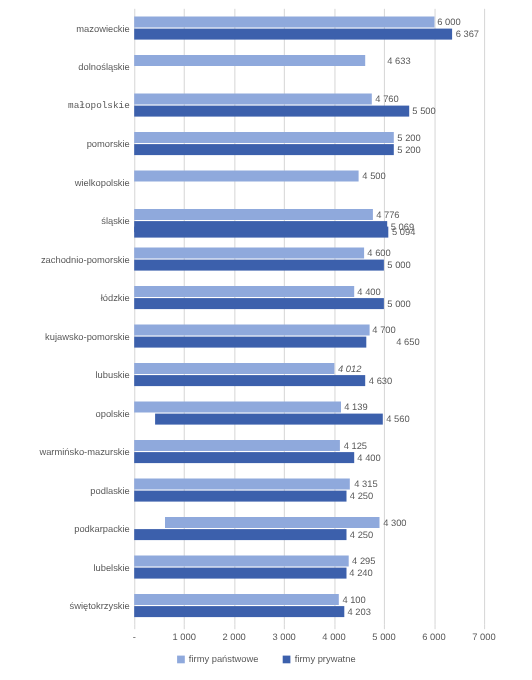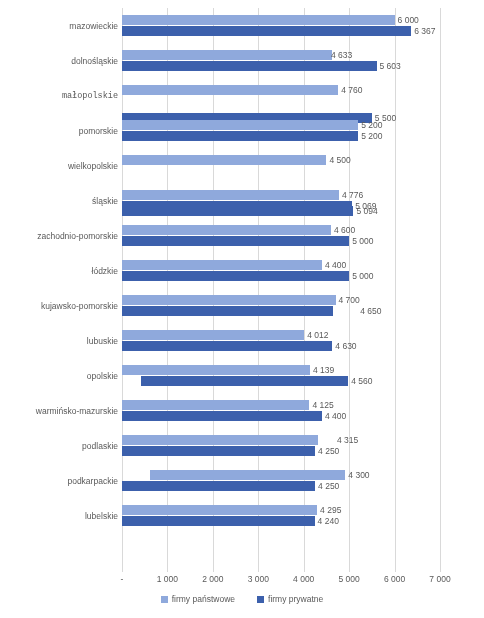--- a/index.html
+++ b/index.html
@@ -185,34 +185,30 @@
       </div>
       <div class="bar-wrap" style="left: 122px; top: 18px; width: 318px;">
         <div class="bar priv" style="width: 289.244px; background: rgb(60, 96, 172);"></div>
         <div class="bar-value" style="left: 289.244px;">6 367</div>
       </div>
     </div>
     <div class="cat-row" style="top: 43px;">
       <div class="cat-label" style="top: 12.5px;">dolnośląskie</div>
       <div class="bar-wrap" style="left: 122px; top: 7px; width: 318px;">
         <div class="bar state" style="width: 210.471px; background: rgb(143, 169, 220);"></div>
-        <div class="bar-value" style="left: 206px;">4 633</div>
-      </div>
-      <div class="bar-wrap" style="left: 122px; top: 18px; width: 318px;">
-        <div class="bar priv" style="width: 254.536px; background: rgb(60, 96, 172);"></div>
-        <div class="bar-value" style="left: 254.536px;">5 603</div>
+        <div class="bar-value" style="left: 227px;">4 633</div>
       </div>
     </div>
     <div class="cat-row" style="top: 78px;">
       <div class="cat-label" style="top: 12.5px; font-family: Liberation Mono, monospace;">małopolskie</div>
       <div class="bar-wrap" style="left: 122px; top: 7px; width: 318px;">
         <div class="bar state" style="width: 216.24px; background: rgb(143, 169, 220);"></div>
         <div class="bar-value" style="left: 216.24px;">4 760</div>
       </div>
-      <div class="bar-wrap" style="left: 122px; top: 18px; width: 318px; margin-top: 17px;">
+      <div class="bar-wrap" style="left: 122px; top: 18px; width: 318px;">
         <div class="bar priv" style="width: 249.857px; background: rgb(60, 96, 172);"></div>
         <div class="bar-value" style="left: 249.857px;">5 500</div>
       </div>
     </div>
     <div class="cat-row" style="top: 113px;">
       <div class="cat-label" style="top: 12.5px;">pomorskie</div>
       <div class="bar-wrap" style="left: 122px; top: 7px; width: 318px;">
         <div class="bar state" style="width: 236.229px; background: rgb(143, 169, 220);"></div>
         <div class="bar-value" style="left: 236.229px;">5 200</div>
       </div>
@@ -273,21 +269,21 @@
       </div>
       <div class="bar-wrap" style="left: 122px; top: 18px; width: 318px;">
         <div class="bar priv" style="width: 211.243px; background: rgb(60, 96, 172);"></div>
         <div class="bar-value" style="left: 211.243px; margin-left: 24px;">4 650</div>
       </div>
     </div>
     <div class="cat-row" style="top: 323px;">
       <div class="cat-label" style="top: 12.5px;">lubuskie</div>
       <div class="bar-wrap" style="left: 122px; top: 7px; width: 318px;">
         <div class="bar state" style="width: 182.259px; background: rgb(143, 169, 220);"></div>
-        <div class="bar-value" style="left: 182.259px;">4 012</div>
+        <div class="bar-value" style="left: 182.259px; font-style: italic;">4 012</div>
       </div>
       <div class="bar-wrap" style="left: 122px; top: 18px; width: 318px;">
         <div class="bar priv" style="width: 210.334px; background: rgb(60, 96, 172);"></div>
         <div class="bar-value" style="left: 210.334px;">4 630</div>
       </div>
     </div>
     <div class="cat-row" style="top: 358px;">
       <div class="cat-label" style="top: 12.5px;">opolskie</div>
       <div class="bar-wrap" style="left: 122px; top: 7px; width: 318px;">
         <div class="bar state" style="width: 188.029px; background: rgb(143, 169, 220);"></div>
@@ -306,21 +302,21 @@
       </div>
       <div class="bar-wrap" style="left: 122px; top: 18px; width: 318px;">
         <div class="bar priv" style="width: 199.886px; background: rgb(60, 96, 172);"></div>
         <div class="bar-value" style="left: 199.886px;">4 400</div>
       </div>
     </div>
     <div class="cat-row" style="top: 428px;">
       <div class="cat-label" style="top: 12.5px;">podlaskie</div>
       <div class="bar-wrap" style="left: 122px; top: 7px; width: 318px;">
         <div class="bar state" style="width: 196.024px; background: rgb(143, 169, 220);"></div>
-        <div class="bar-value" style="left: 203px; padding-left: 12px;">4 315</div>
+        <div class="bar-value" style="left: 188px; padding-left: 12px;">4 315</div>
       </div>
       <div class="bar-wrap" style="left: 122px; top: 18px; width: 318px;">
         <div class="bar priv" style="width: 193.071px; background: rgb(60, 96, 172);"></div>
         <div class="bar-value" style="left: 193.071px;">4 250</div>
       </div>
     </div>
     <div class="cat-row" style="top: 463px;">
       <div class="cat-label" style="top: 12.5px;">podkarpackie</div>
       <div class="bar-wrap" style="left: 122px; top: 7px; width: 318px; margin-left: 28px;">
         <div class="bar state" style="width: 195.343px; background: rgb(143, 169, 220);"></div>
@@ -335,13 +331,24 @@
       <div class="cat-label" style="top: 12.5px;">lubelskie</div>
       <div class="bar-wrap" style="left: 122px; top: 7px; width: 318px;">
         <div class="bar state" style="width: 195.116px; background: rgb(143, 169, 220);"></div>
         <div class="bar-value" style="left: 195.116px;">4 295</div>
       </div>
       <div class="bar-wrap" style="left: 122px; top: 18px; width: 318px;">
         <div class="bar priv" style="width: 192.617px; background: rgb(60, 96, 172);"></div>
         <div class="bar-value" style="left: 192.617px;">4 240</div>
       </div>
     </div>
+    <div class="cat-row" style="top: 533px;">
+      <div class="cat-label" style="top: 12.5px;">świętokrzyskie</div>
+      <div class="bar-wrap" style="left: 122px; top: 7px; width: 318px;">
+        <div class="bar state" style="width: 186.257px; background: rgb(143, 169, 220);"></div>
+        <div class="bar-value" style="left: 186.257px;">4 100</div>
+      </div>
+      <div class="bar-wrap" style="left: 122px; top: 18px; width: 318px;">
+        <div class="bar priv" style="width: 190.936px; background: rgb(60, 96, 172);"></div>
+        <div class="bar-value" style="left: 190.936px;">4 203</div>
+      </div>
+    </div>
   </div>
 
 </body></html>

